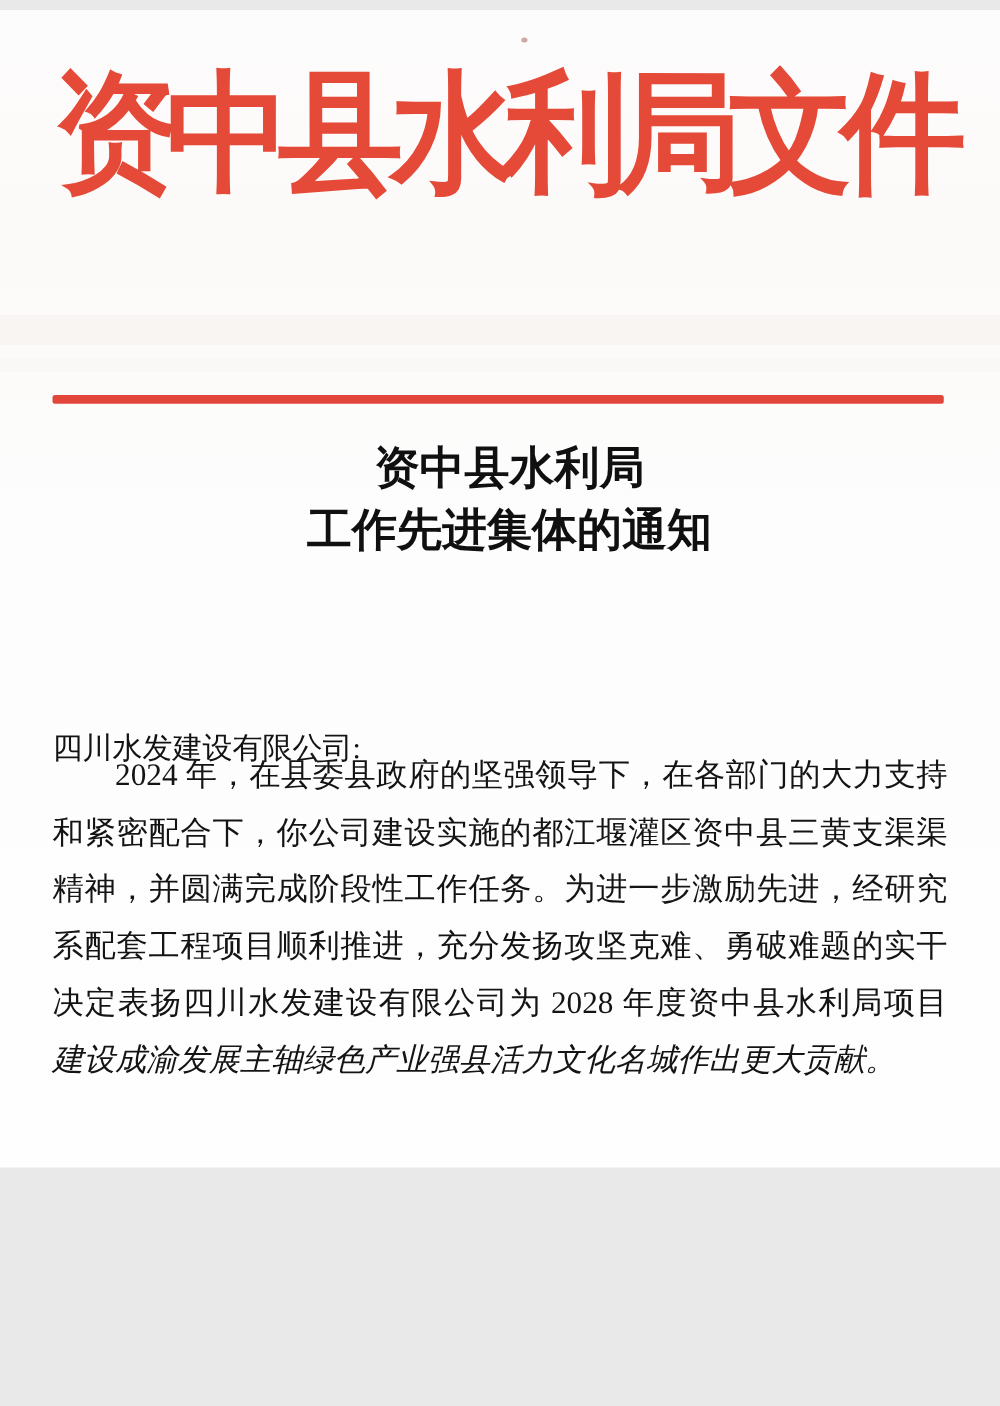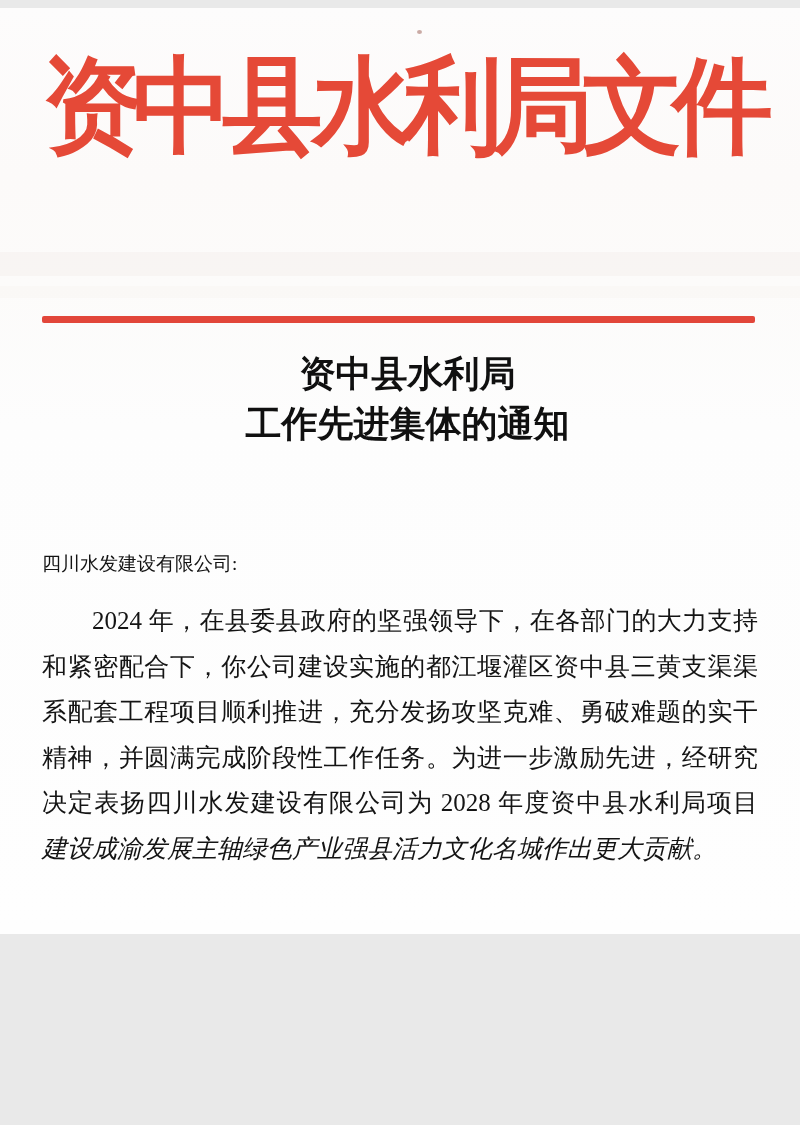--- a/index.html
+++ b/index.html
@@ -59,22 +59,22 @@
     text-align: center;
     font-weight: 900;
     font-size: 36px;
     line-height: 50px;
     color: #101010;
     letter-spacing: 0px;
   }
   
   .salutation {
     position: absolute;
-    left: 42px; top: 543px;
-    font-size: 19px;
+    left: 42px; top: 574px;
+    font-size: 24px;
     color: #131313;
   }
   
   .body-block {
     position: absolute;
     left: 42px; top: 590px;
     width: 716px;
   }
   .body-line {
     font-size: 25px;
@@ -130,22 +130,22 @@
   <div class="doc-title">
     <div>资中县水利局</div>
     <div>工作先进集体的通知</div>
   </div>
 
   <div class="salutation">四川水发建设有限公司:</div>
 
   <div class="body-block">
     <div class="body-line first">2024 年，在县委县政府的坚强领导下，在各部门的大力支持</div>
     <div class="body-line">和紧密配合下，你公司建设实施的都江堰灌区资中县三黄支渠渠</div>
+    <div class="body-line">精神，并圆满完成阶段性工作任务。为进一步激励先进，经研究</div>
     <div class="body-line">系配套工程项目顺利推进，充分发扬攻坚克难、勇破难题的实干</div>
-    <div class="body-line">精神，并圆满完成阶段性工作任务。为进一步激励先进，经研究</div>
     <div class="body-line">决定表扬四川水发建设有限公司为 2028 年度资中县水利局项目</div>
     <div class="body-line last">建设成渝发展主轴绿色产业强县活力文化名城作出更大贡献。</div>
   </div>
 
   <div class="sig-org">资中县水利局</div>
 
   <svg class="seal" viewBox="0 0 200 200">
     <g transform="rotate(14 100 100)" opacity="0.92">
       <circle cx="100" cy="100" r="92" fill="none" stroke="#da4a3c" stroke-width="5.5" opacity="0.85"></circle>
       <polygon transform="translate(100,102) scale(1.25)" points="0,-30 7.35,-10.11 28.53,-9.27 11.89,3.86 17.63,24.27 0,12.5 -17.63,24.27 -11.89,3.86 -28.53,-9.27 -7.35,-10.11" fill="#dd5c52" opacity="0.8"></polygon>

